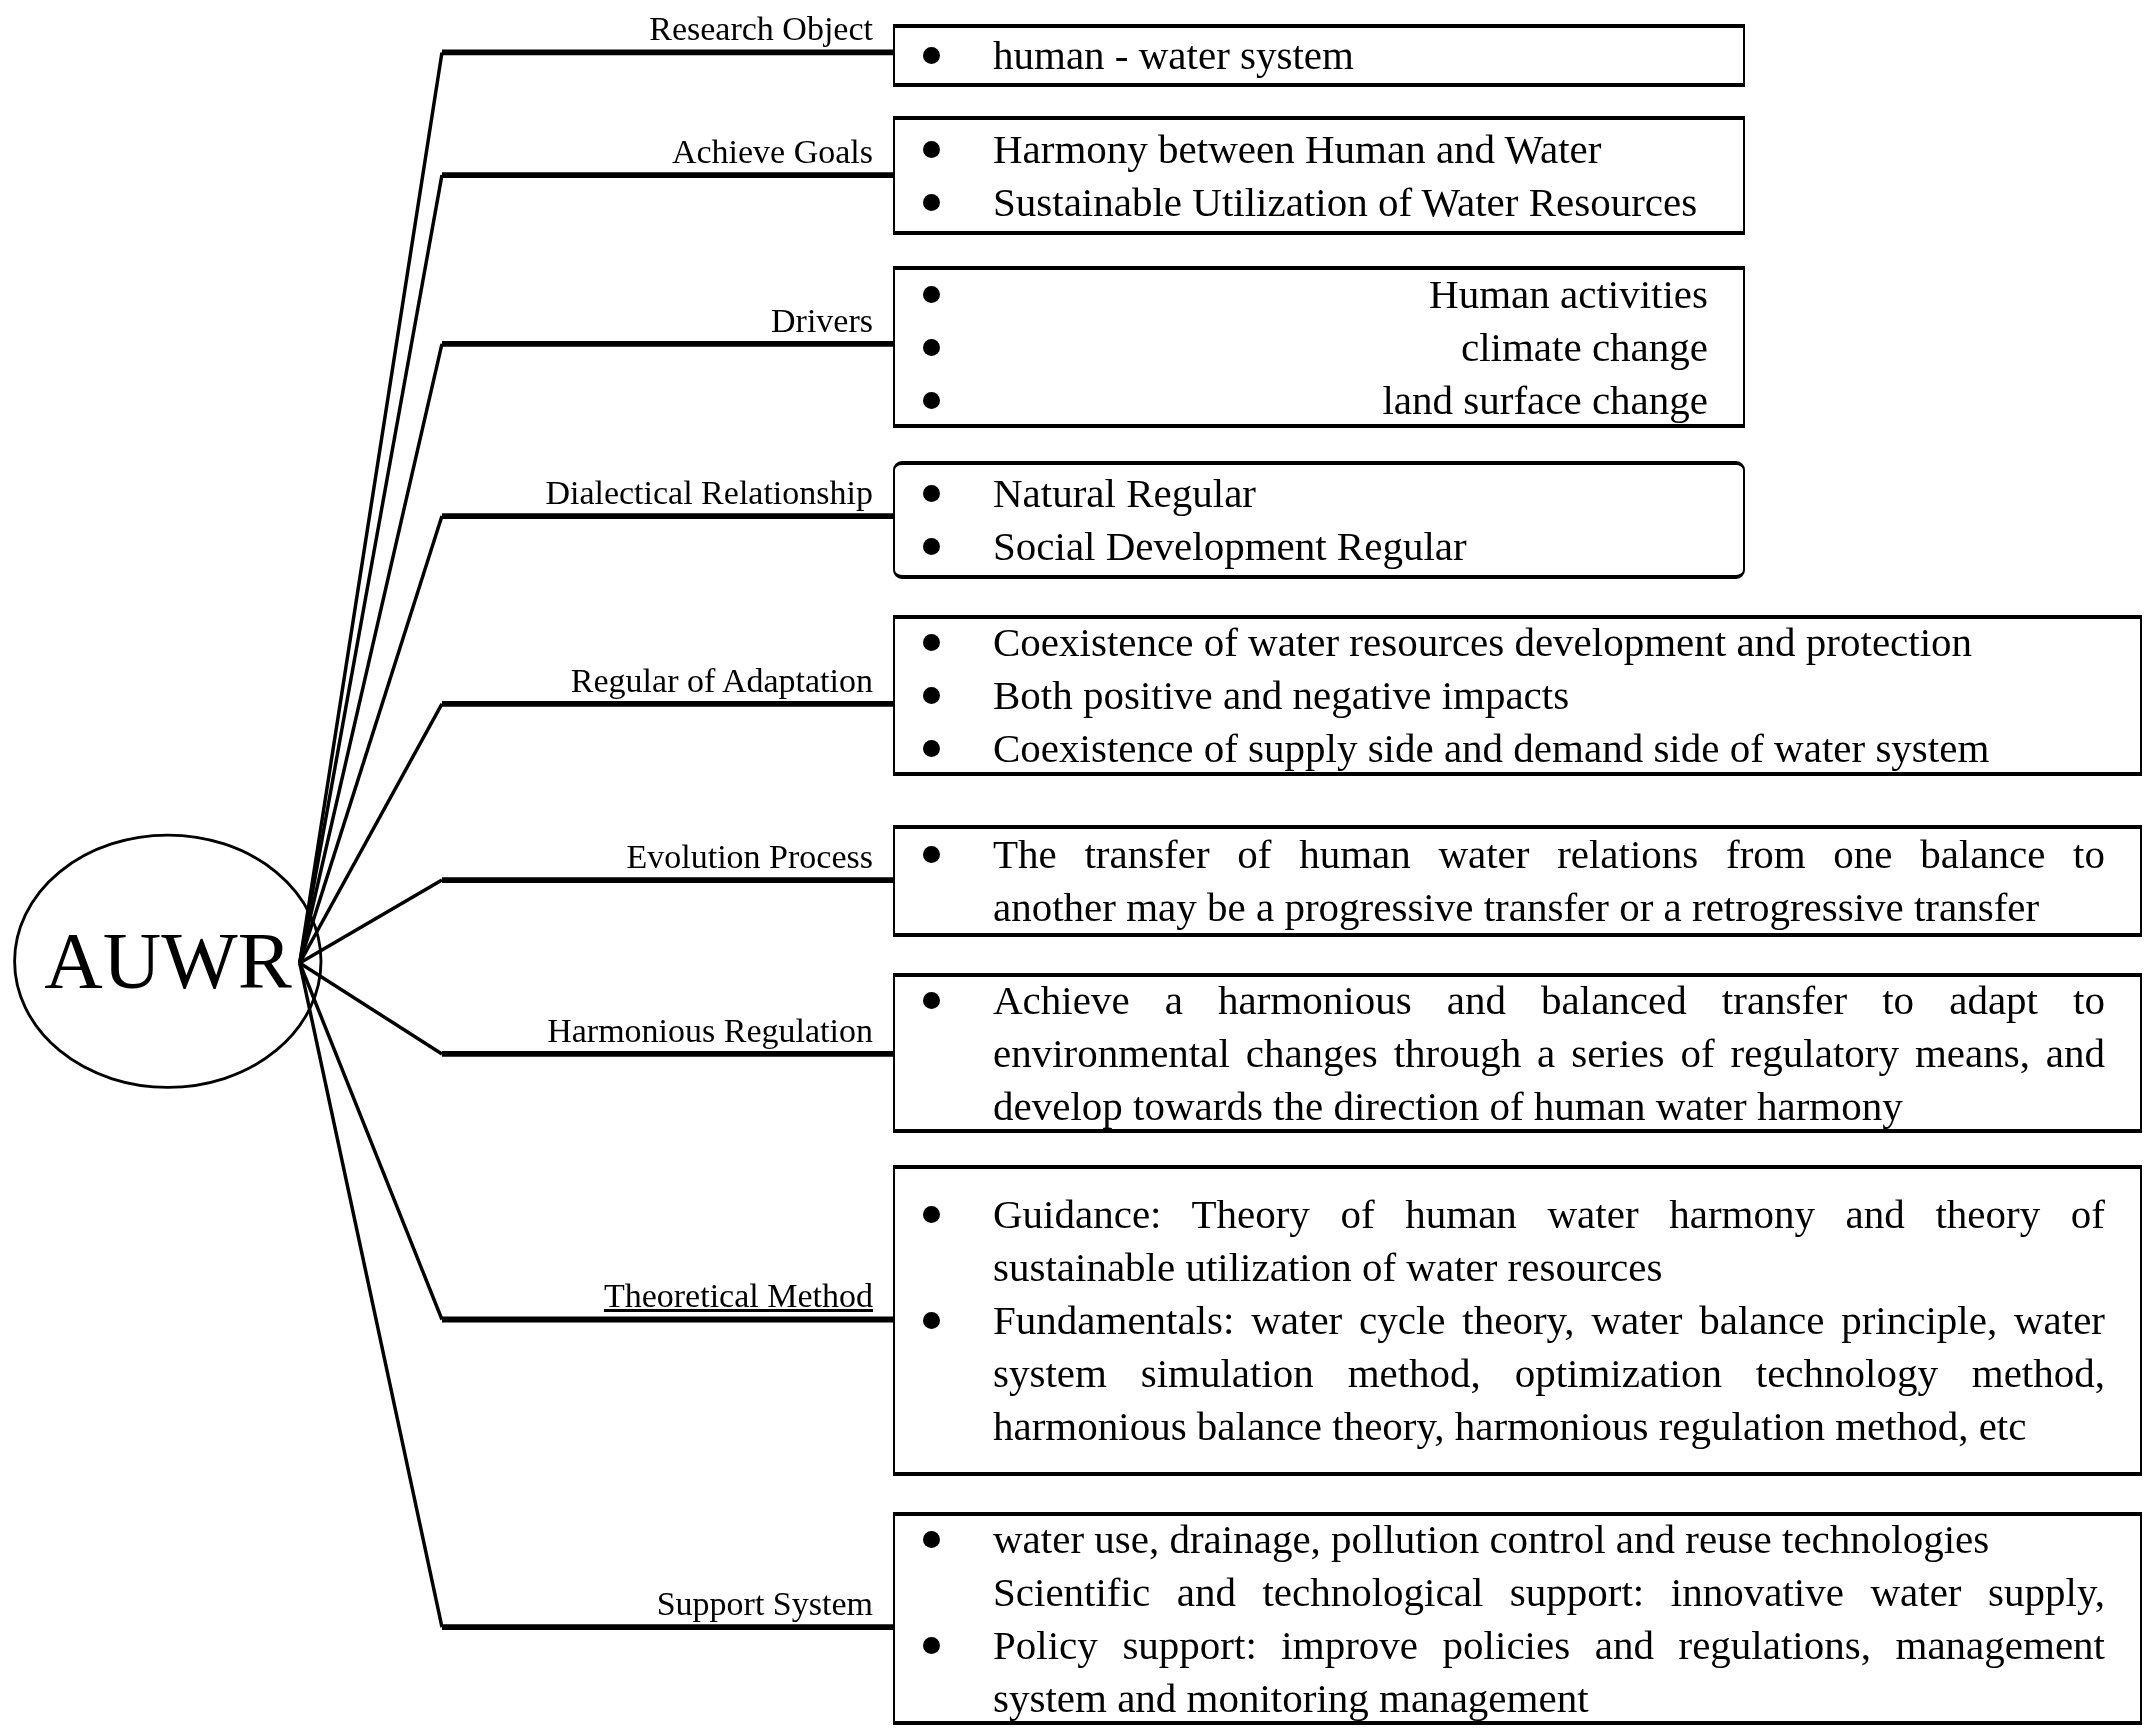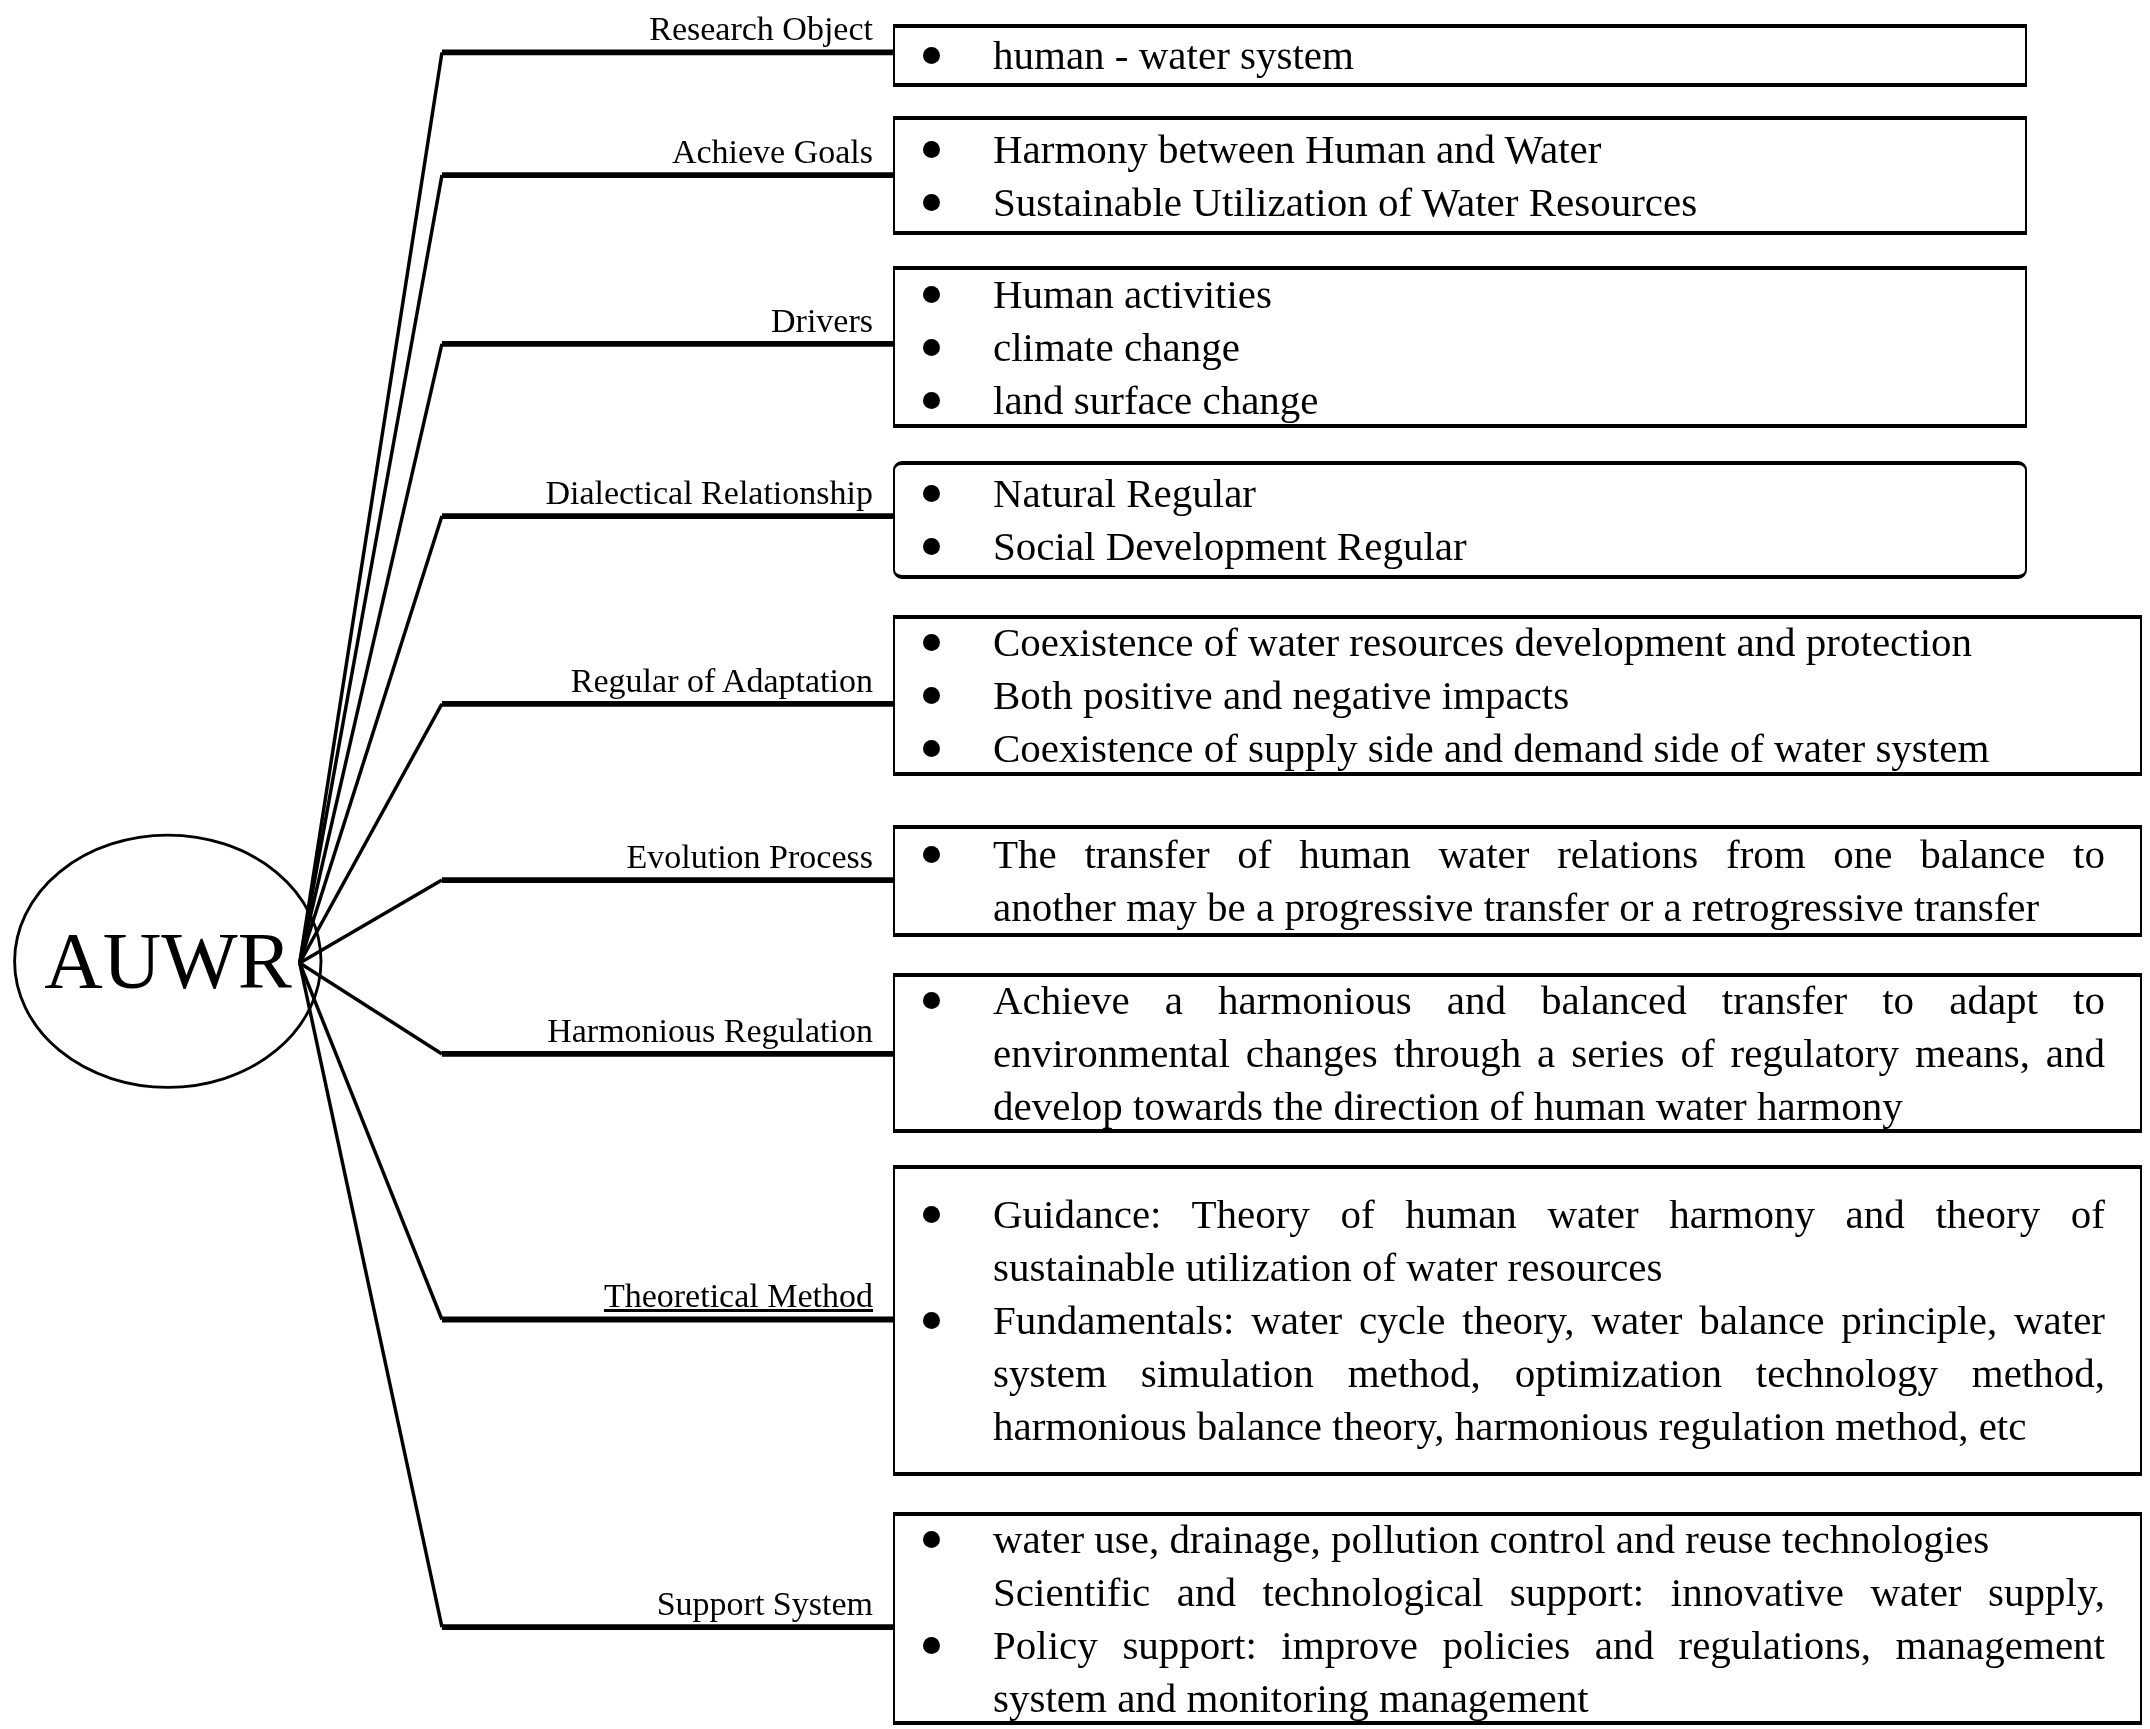--- a/index.html
+++ b/index.html
@@ -15,33 +15,33 @@
   .branch-label{
     position:absolute;z-index:3;left:346px;width:527px;height:55px;
     line-height:55px;font-size:34px;text-align:right;white-space:nowrap;
   }
   .box{
     position:absolute;z-index:2;left:893px;background:#fff;box-sizing:border-box;
     border:2.9px solid #000;border-top-width:4.6px;border-bottom-width:4.6px;
     display:flex;flex-direction:column;justify-content:center;
     padding:0 35px 0 98px;
   }
-  .box.narrow{width:1134px;}
+  .box.narrow{width:852px;}
   .box.wide{width:1249px;}
   .item{position:relative;}
   .bullet{
     position:absolute;left:-70px;top:18px;width:17.3px;height:17.3px;
     border-radius:50%;background:#000;
   }
   .line{height:53px;line-height:53px;font-size:41px;white-space:normal;}
   .jl{text-align:justify;text-align-last:justify;}
   
   #label-0{top:1.2px;}    #box-0{top:24px;height:63px;}
   #label-1{top:124px;}  #box-1{top:116px;height:119px;}
-  #label-2{top:293px;}  #box-2{top:266px;height:162px;}
+  #label-2{top:293px;}  #box-2{top:266px;height:162px;text-align:right;}
   #label-3{top:465px;}  #box-3{top:461px;height:118px;border-radius:9px;}
   #label-4{top:653px;} #box-4{top:615px;height:161px;}
   #label-5{top:829px;} #box-5{top:825px;height:112px;}
   #label-6{top:1003px;} #box-6{top:973px;height:160px;}
   #label-7{top:1268px;text-decoration:underline;} #box-7{top:1165px;height:311px;}
   #label-8{top:1576px;} #box-8{top:1512px;height:213px;}
 </style>
 </head>
 <body>
 

